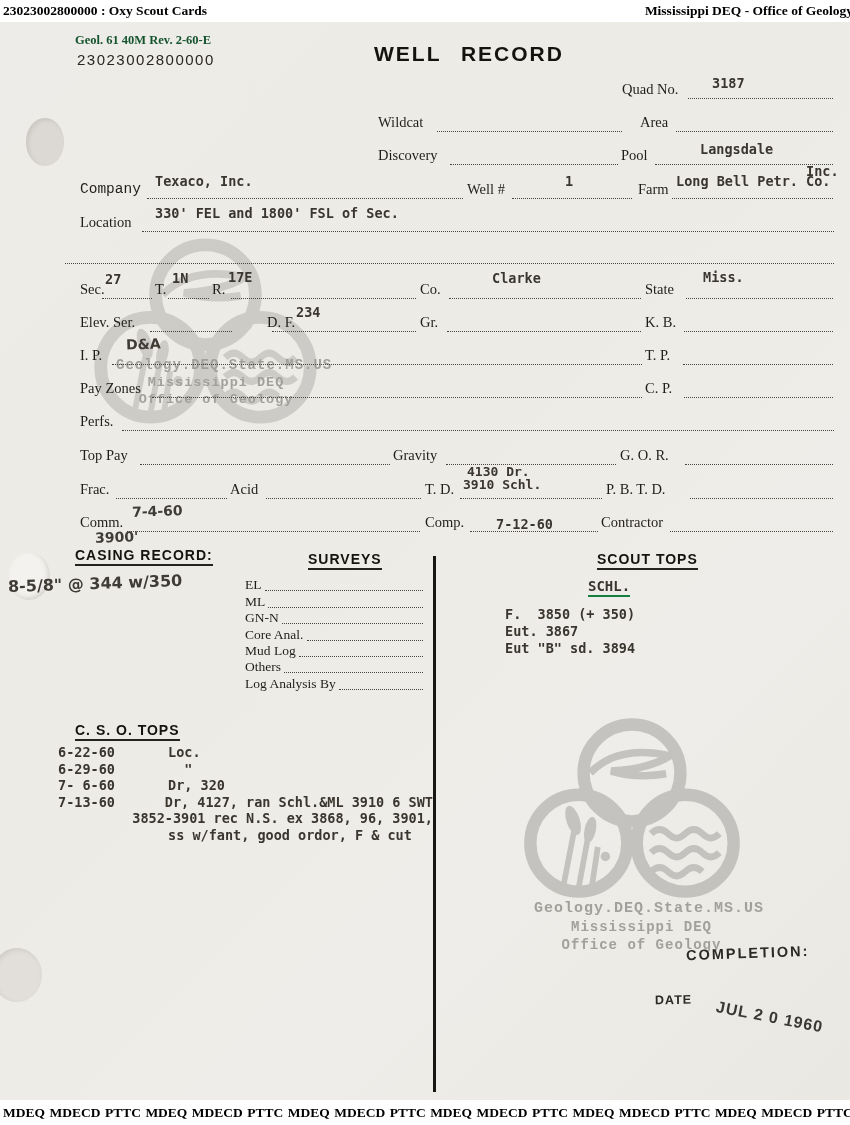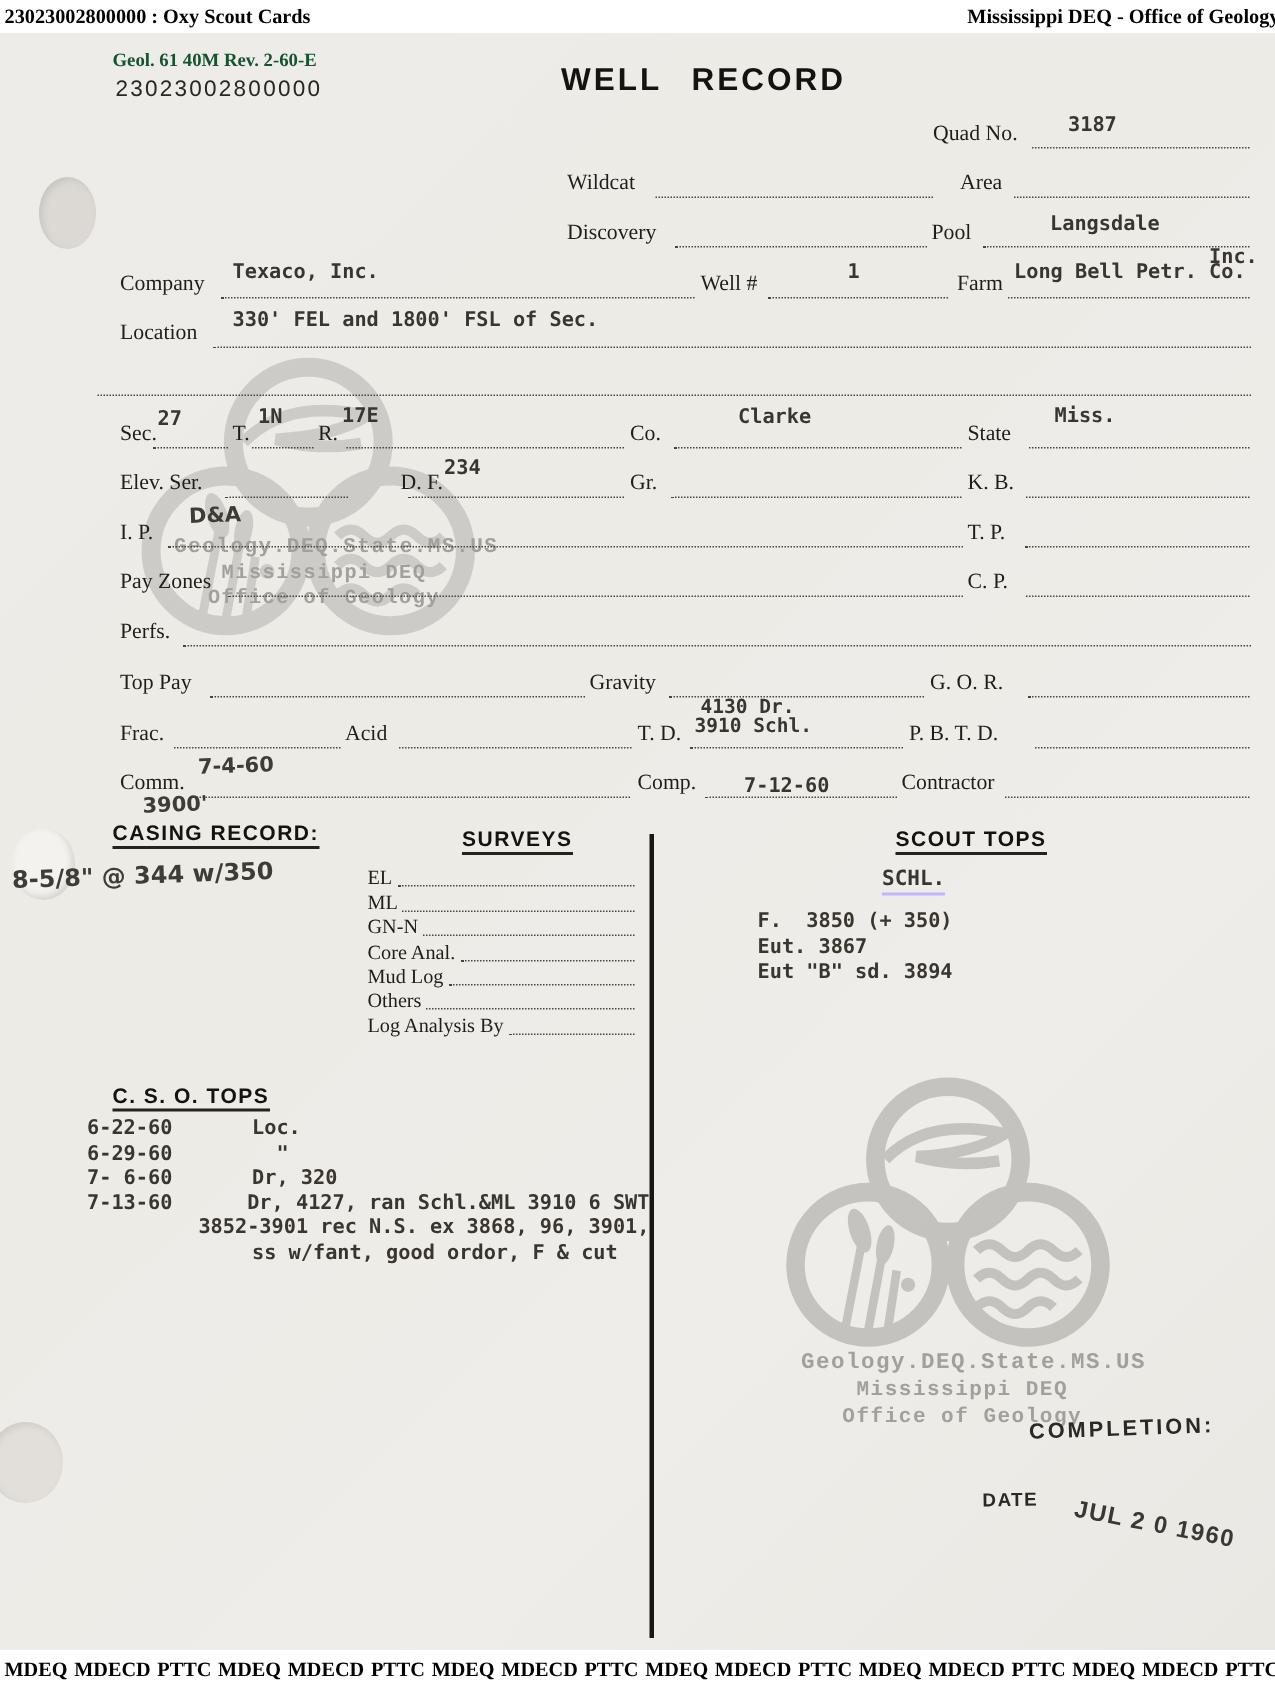--- a/index.html
+++ b/index.html
@@ -89,21 +89,21 @@
   <div class="dl" style="left:676px;top:131px;width:157px;"></div>
 
   <span class="lbl" style="left:378px;top:147px;">Discovery</span>
   <div class="dl" style="left:450px;top:164px;width:168px;"></div>
   <span class="lbl" style="left:621px;top:147px;">Pool</span>
   <span class="typed" style="left:700px;top:141px;">Langsdale</span>
   <div class="dl" style="left:655px;top:164px;width:178px;"></div>
 
   <span class="typed" style="left:806px;top:163px;">Inc.</span>
 
-  <span class="lbl" style="left:80px;top:181px;">Company</span>
+  <span class="lbl" style="left:80px;top:181px;font-family:Liberation Mono, monospace;">Company</span>
   <span class="typed" style="left:155px;top:173px;">Texaco, Inc.</span>
   <div class="dl" style="left:147px;top:198px;width:316px;"></div>
   <span class="lbl" style="left:467px;top:181px;">Well #</span>
   <span class="typed" style="left:565px;top:173px;">1</span>
   <div class="dl" style="left:512px;top:198px;width:120px;"></div>
   <span class="lbl" style="left:638px;top:181px;">Farm</span>
   <span class="typed" style="left:676px;top:173px;">Long Bell Petr. Co.</span>
   <div class="dl" style="left:672px;top:198px;width:161px;"></div>
 
   <span class="lbl" style="left:80px;top:214px;">Location</span>
@@ -211,21 +211,21 @@
       </div>
     <div class="survrow">
         <span class="survlbl">Log Analysis By</span>
         <span class="dotfill"></span>
       </div>
   </div>
 
   <div class="divider"></div>
 
   <div class="sechead" style="left:597px;top:551px;">SCOUT TOPS</div>
-  <span class="typed" style="left:588px;top:578px;font-size:14px;border-bottom:2px solid #c4b5fd;padding-bottom:1px;">SCHL.</span>
+  <span class="typed" style="left:588px;top:578px;font-size:14px;border-bottom:2px solid #15803d;padding-bottom:1px;">SCHL.</span>
   <div style="position:absolute;left:505px;top:606px;">
     <div class="scoutline">F.  3850 (+ 350)</div>
     <div class="scoutline">Eut. 3867</div>
     <div class="scoutline">Eut "B" sd. 3894</div>
   </div>
 
   <div class="sechead" style="left:75px;top:722px;">C. S. O. TOPS</div>
   <div class="csolist">
     <div class="cso-row">
         <span class="cso-date">6-22-60</span>

